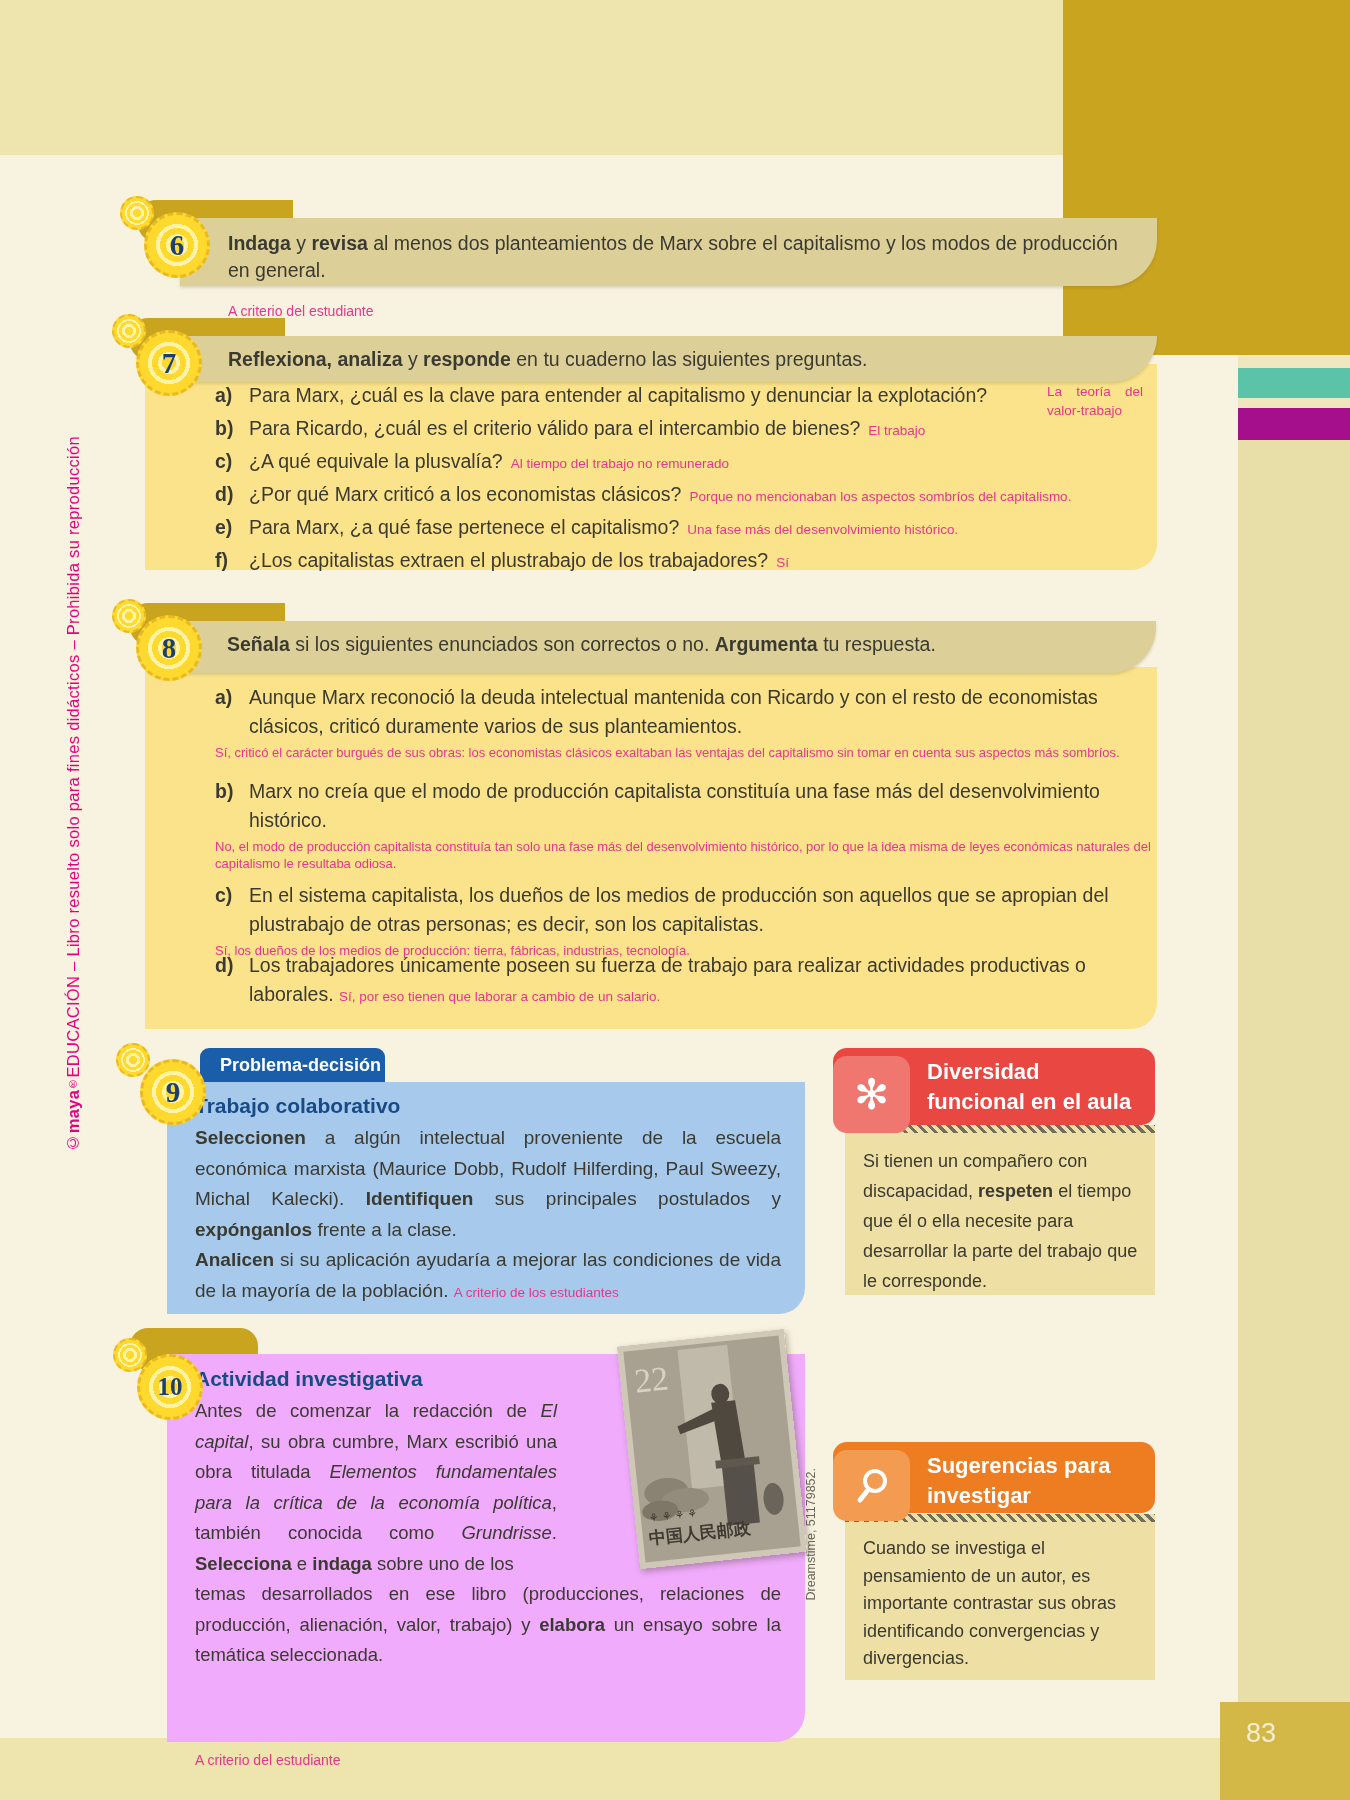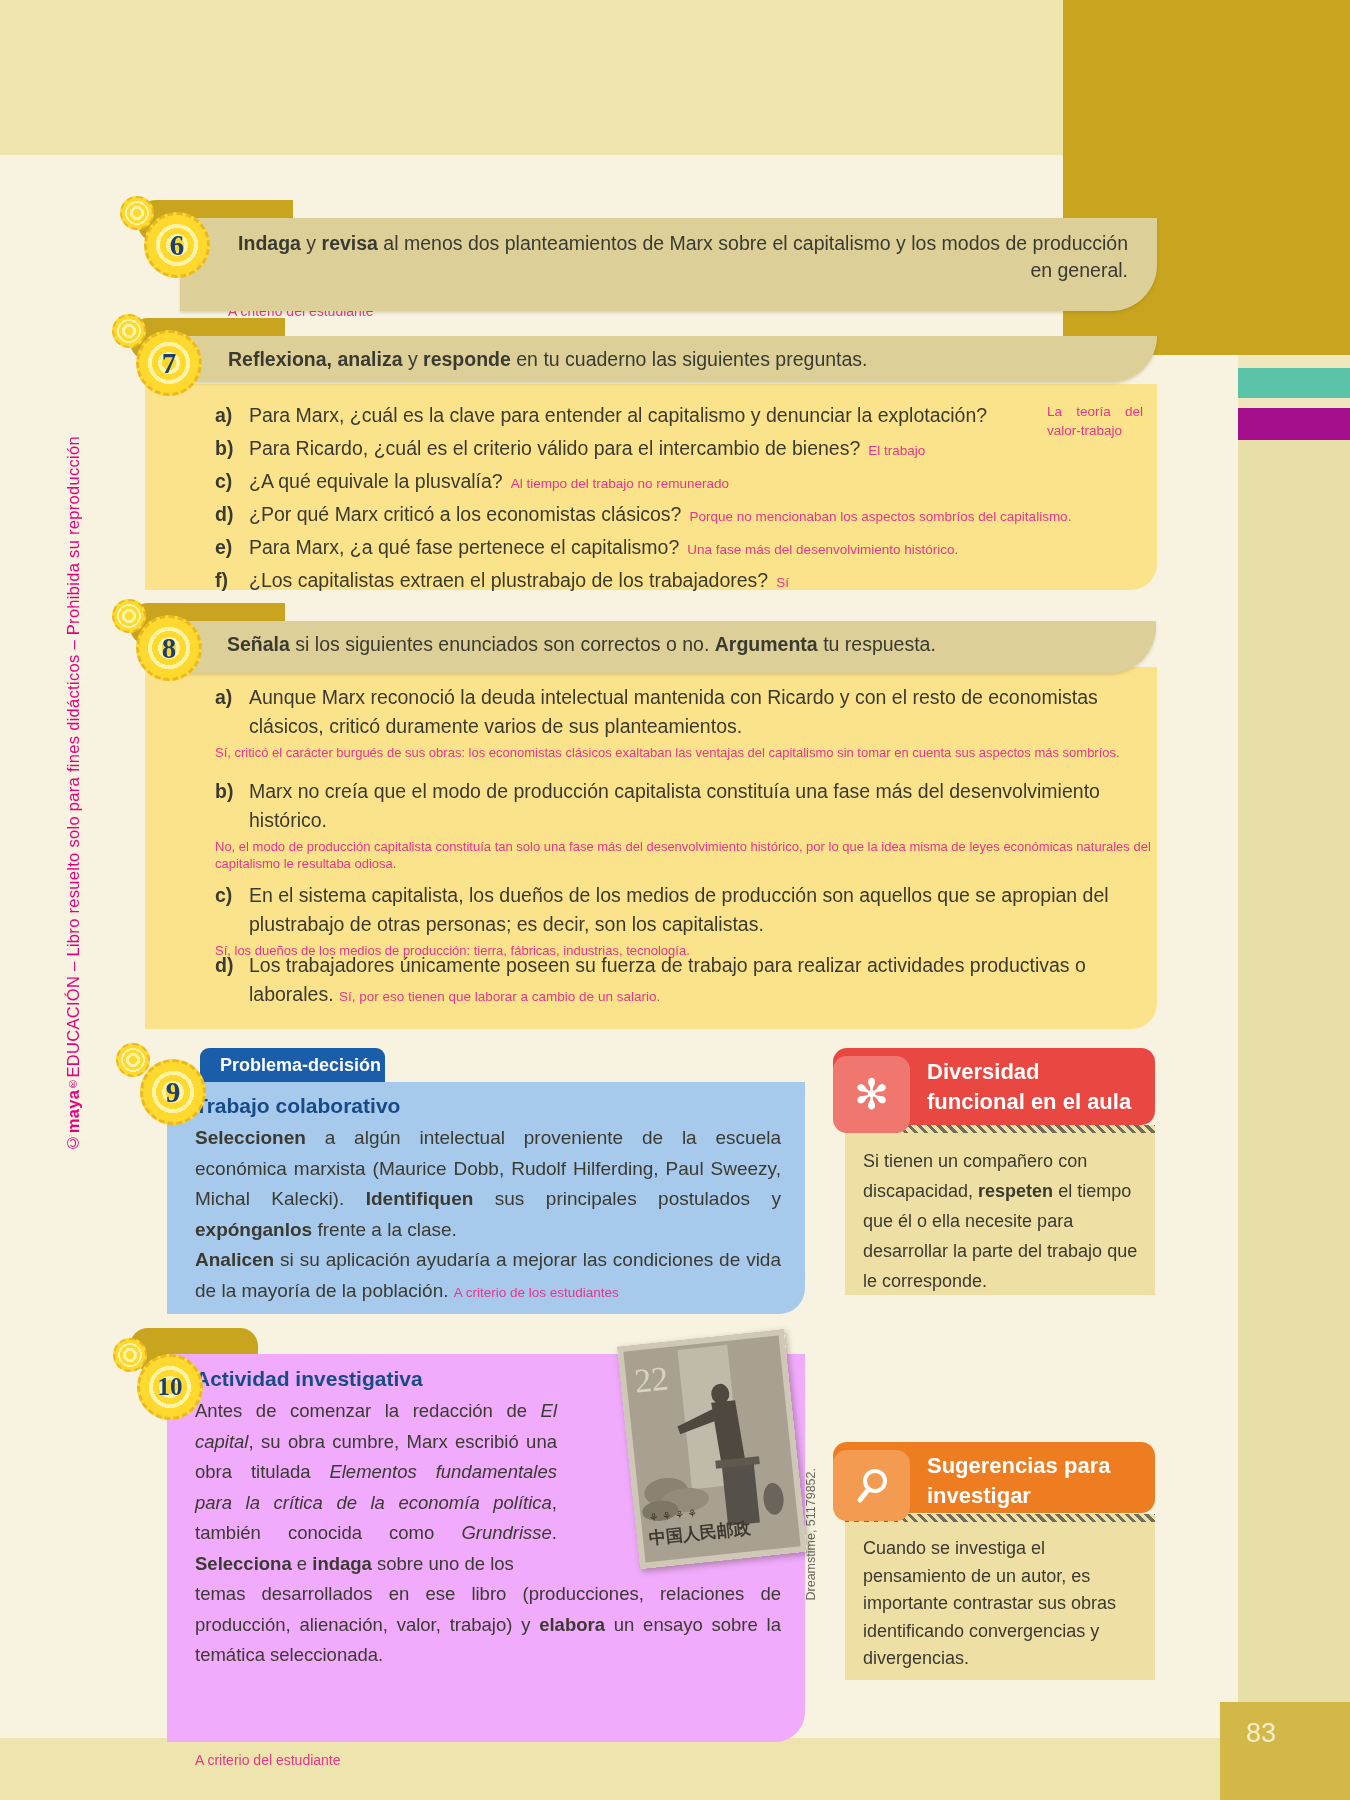--- a/index.html
+++ b/index.html
@@ -104,36 +104,36 @@
 <div class="abs gap-strip2"></div>
 <div class="abs magenta-strip"></div>
 <div class="abs bottom-band"></div>
 <div class="abs pagenum-block">
   <span>83</span>
 </div>
 
 <div class="abs side-text"><span>©</span><span class="b">maya</span><span class="sup">®</span><span>EDUCACIÓN – Libro resuelto solo para fines didácticos – Prohibida su reproducción</span></div>
 
 <div class="abs ribbon" style="left:138px;top:200px;width:155px;height:42px;"></div>
-<div class="abs band" style="left:180px;top:218px;width:977px;height:93px;text-align:right;">
+<div class="abs band" style="left:180px;top:218px;width:977px;height:68px;">
   <div class="pad"><span class="b">Indaga</span><span> y </span><span class="b">revisa</span><span> al menos dos planteamientos de Marx sobre el capitalismo y los modos de producción en general.</span></div>
 </div>
 <div class="abs badge" style="left:120px;top:196px;">
   <div class="coin-sm"></div>
   <div class="coin-lg">
       <span>6</span>
     </div>
 </div>
 <div class="abs free-ans" style="left:228px;top:303px;">A criterio del estudiante</div>
 
 <div class="abs ribbon" style="left:130px;top:318px;width:155px;height:42px;"></div>
 <div class="abs band" style="left:180px;top:336px;width:977px;height:46px;">
   <div class="pad" style="top:10px;"><span class="b">Reflexiona, analiza</span><span> y </span><span class="b">responde</span><span> en tu cuaderno las siguientes preguntas.</span></div>
 </div>
-<div class="abs ypanel" style="left:145px;top:384px;width:1012px;height:206px;">
+<div class="abs ypanel" style="left:145px;top:364px;width:1012px;height:206px;">
   <div style="position:absolute;left:70px;top:16px;width:925px;">
     <div class="q-row"><span class="q-letter">a)</span><span>Para Marx, ¿cuál es la clave para entender al capitalismo y denunciar la explotación?</span><span class="ans"></span></div>
     <div class="q-row"><span class="q-letter">b)</span><span>Para Ricardo, ¿cuál es el criterio válido para el intercambio de bienes?</span><span class="ans">El trabajo</span></div>
     <div class="q-row"><span class="q-letter">c)</span><span>¿A qué equivale la plusvalía?</span><span class="ans">Al tiempo del trabajo no remunerado</span></div>
     <div class="q-row"><span class="q-letter">d)</span><span>¿Por qué Marx criticó a los economistas clásicos?</span><span class="ans">Porque no mencionaban los aspectos sombríos del capitalismo.</span></div>
     <div class="q-row"><span class="q-letter">e)</span><span>Para Marx, ¿a qué fase pertenece el capitalismo?</span><span class="ans">Una fase más del desenvolvimiento histórico.</span></div>
     <div class="q-row"><span class="q-letter">f)</span><span>¿Los capitalistas extraen el plustrabajo de los trabajadores?</span><span class="ans">Sí</span></div>
   </div>
   <div class="ans-right">La teoría del valor-trabajo</div>
 </div>

